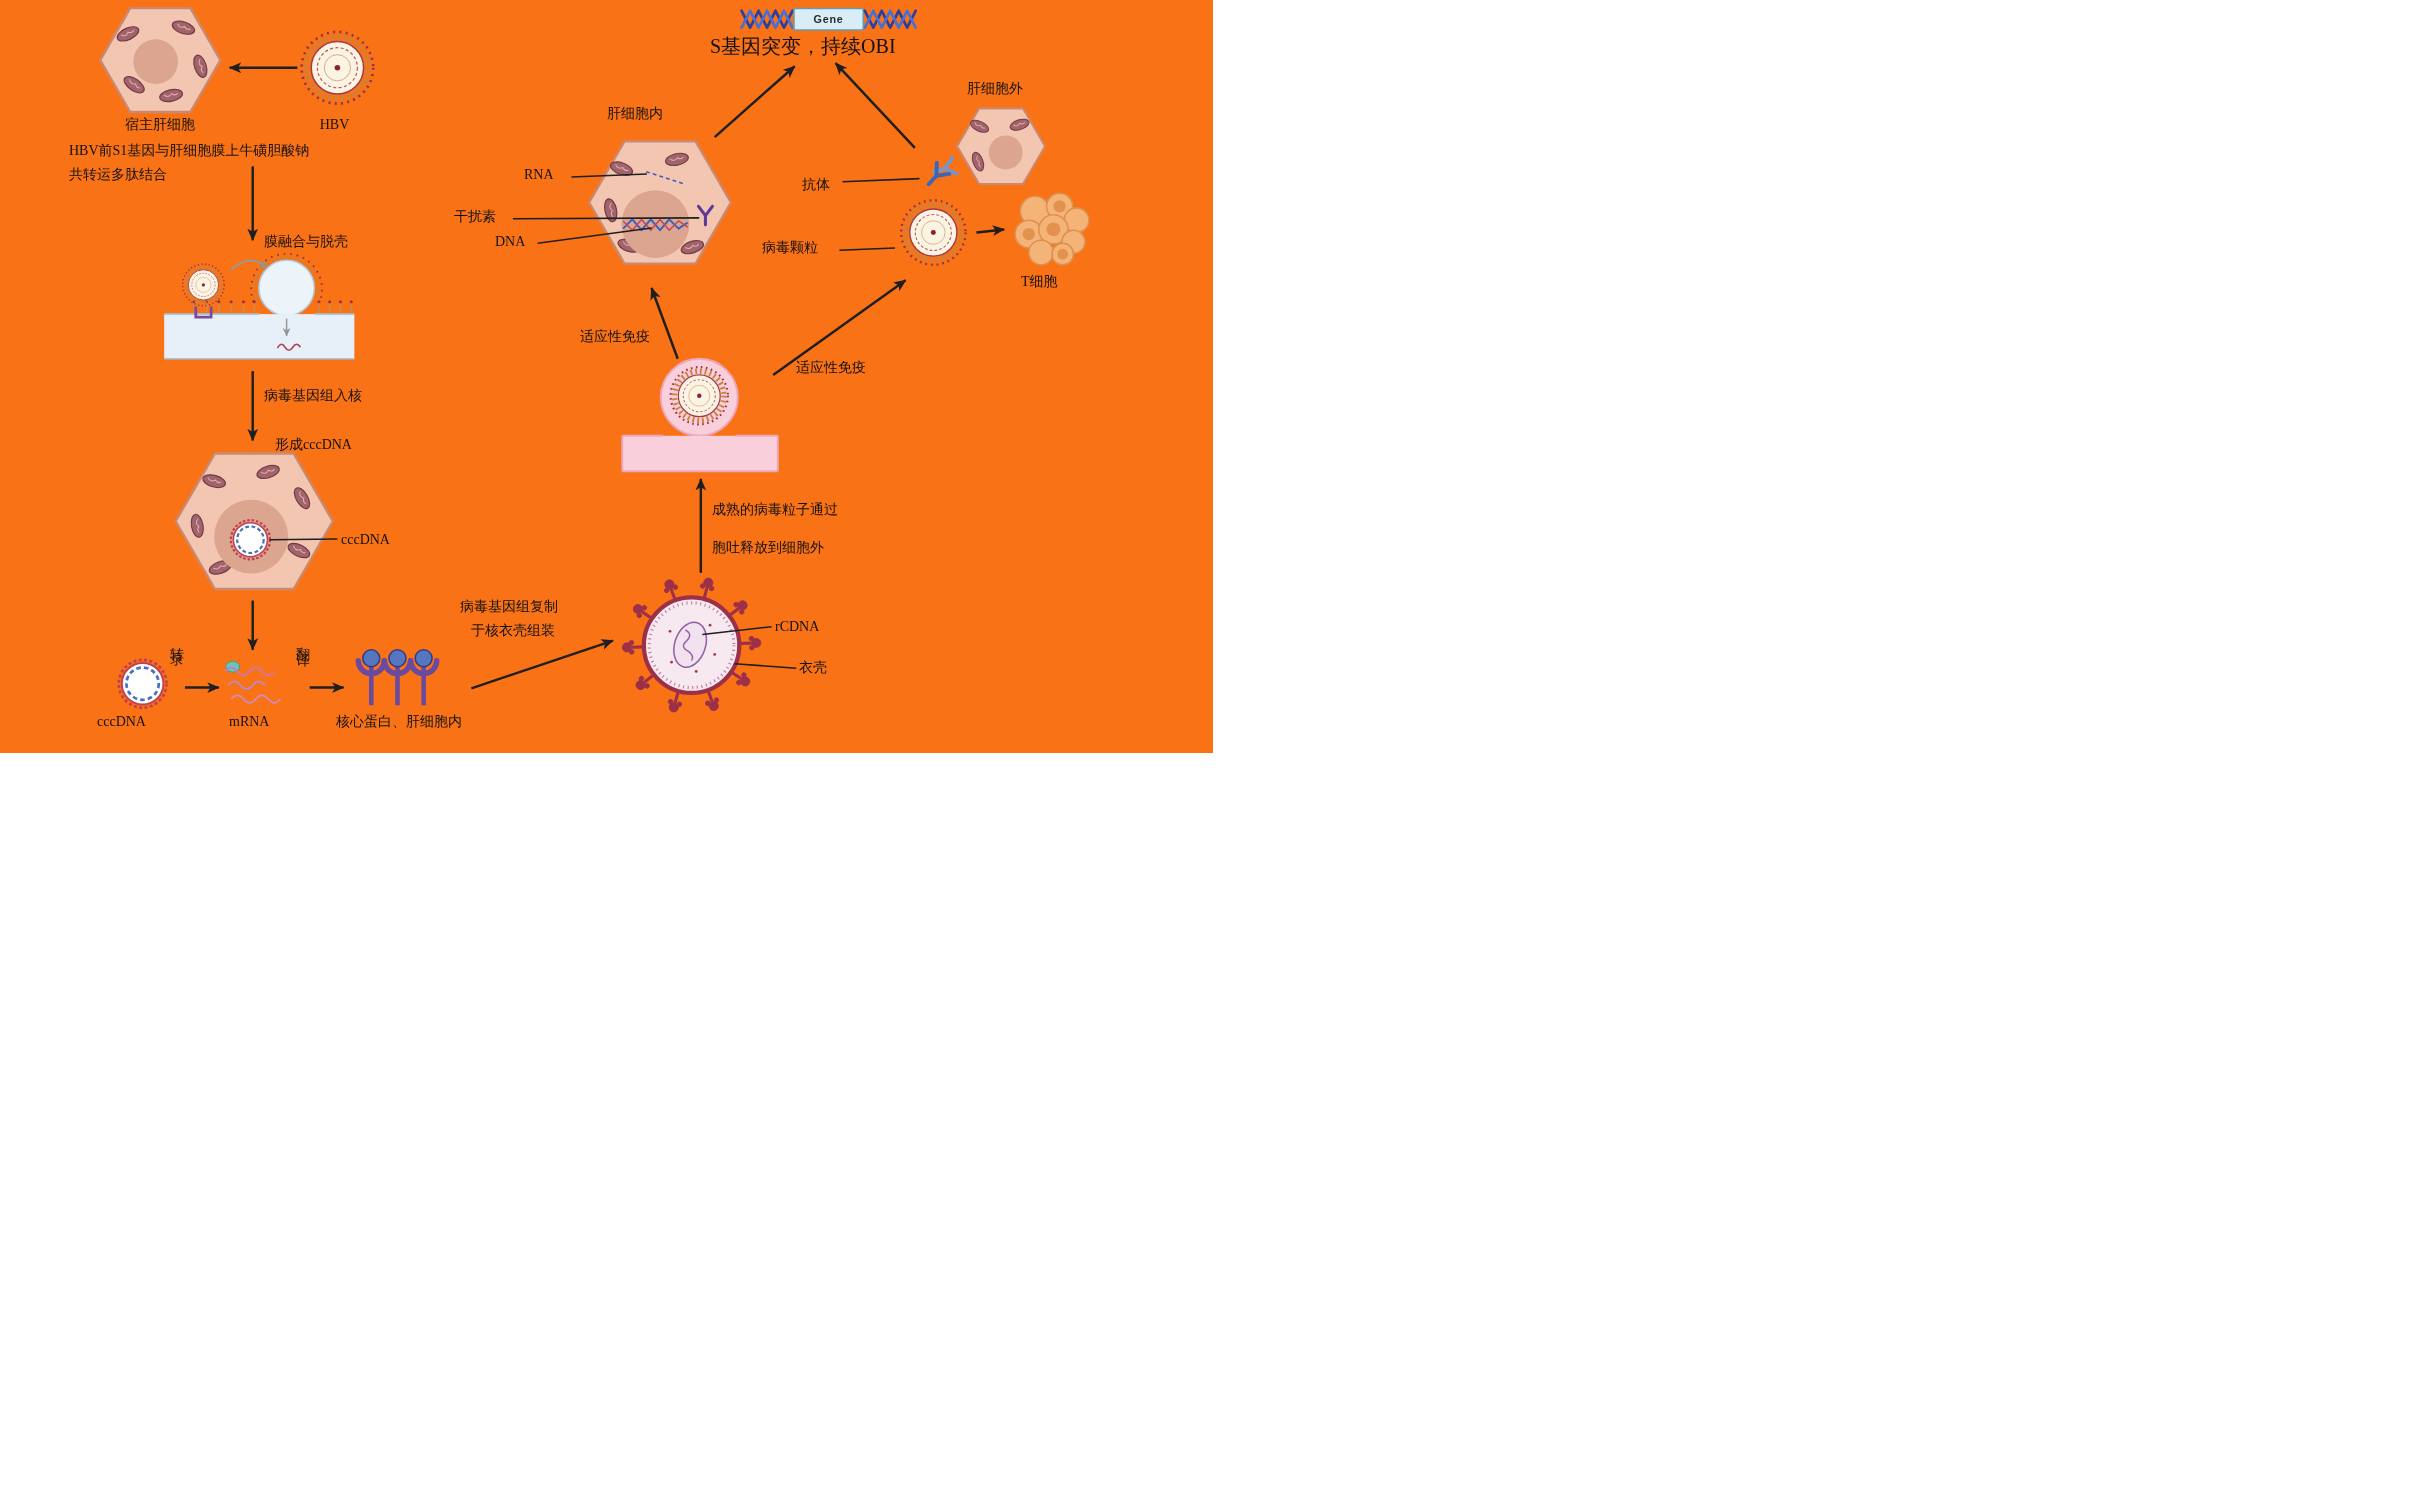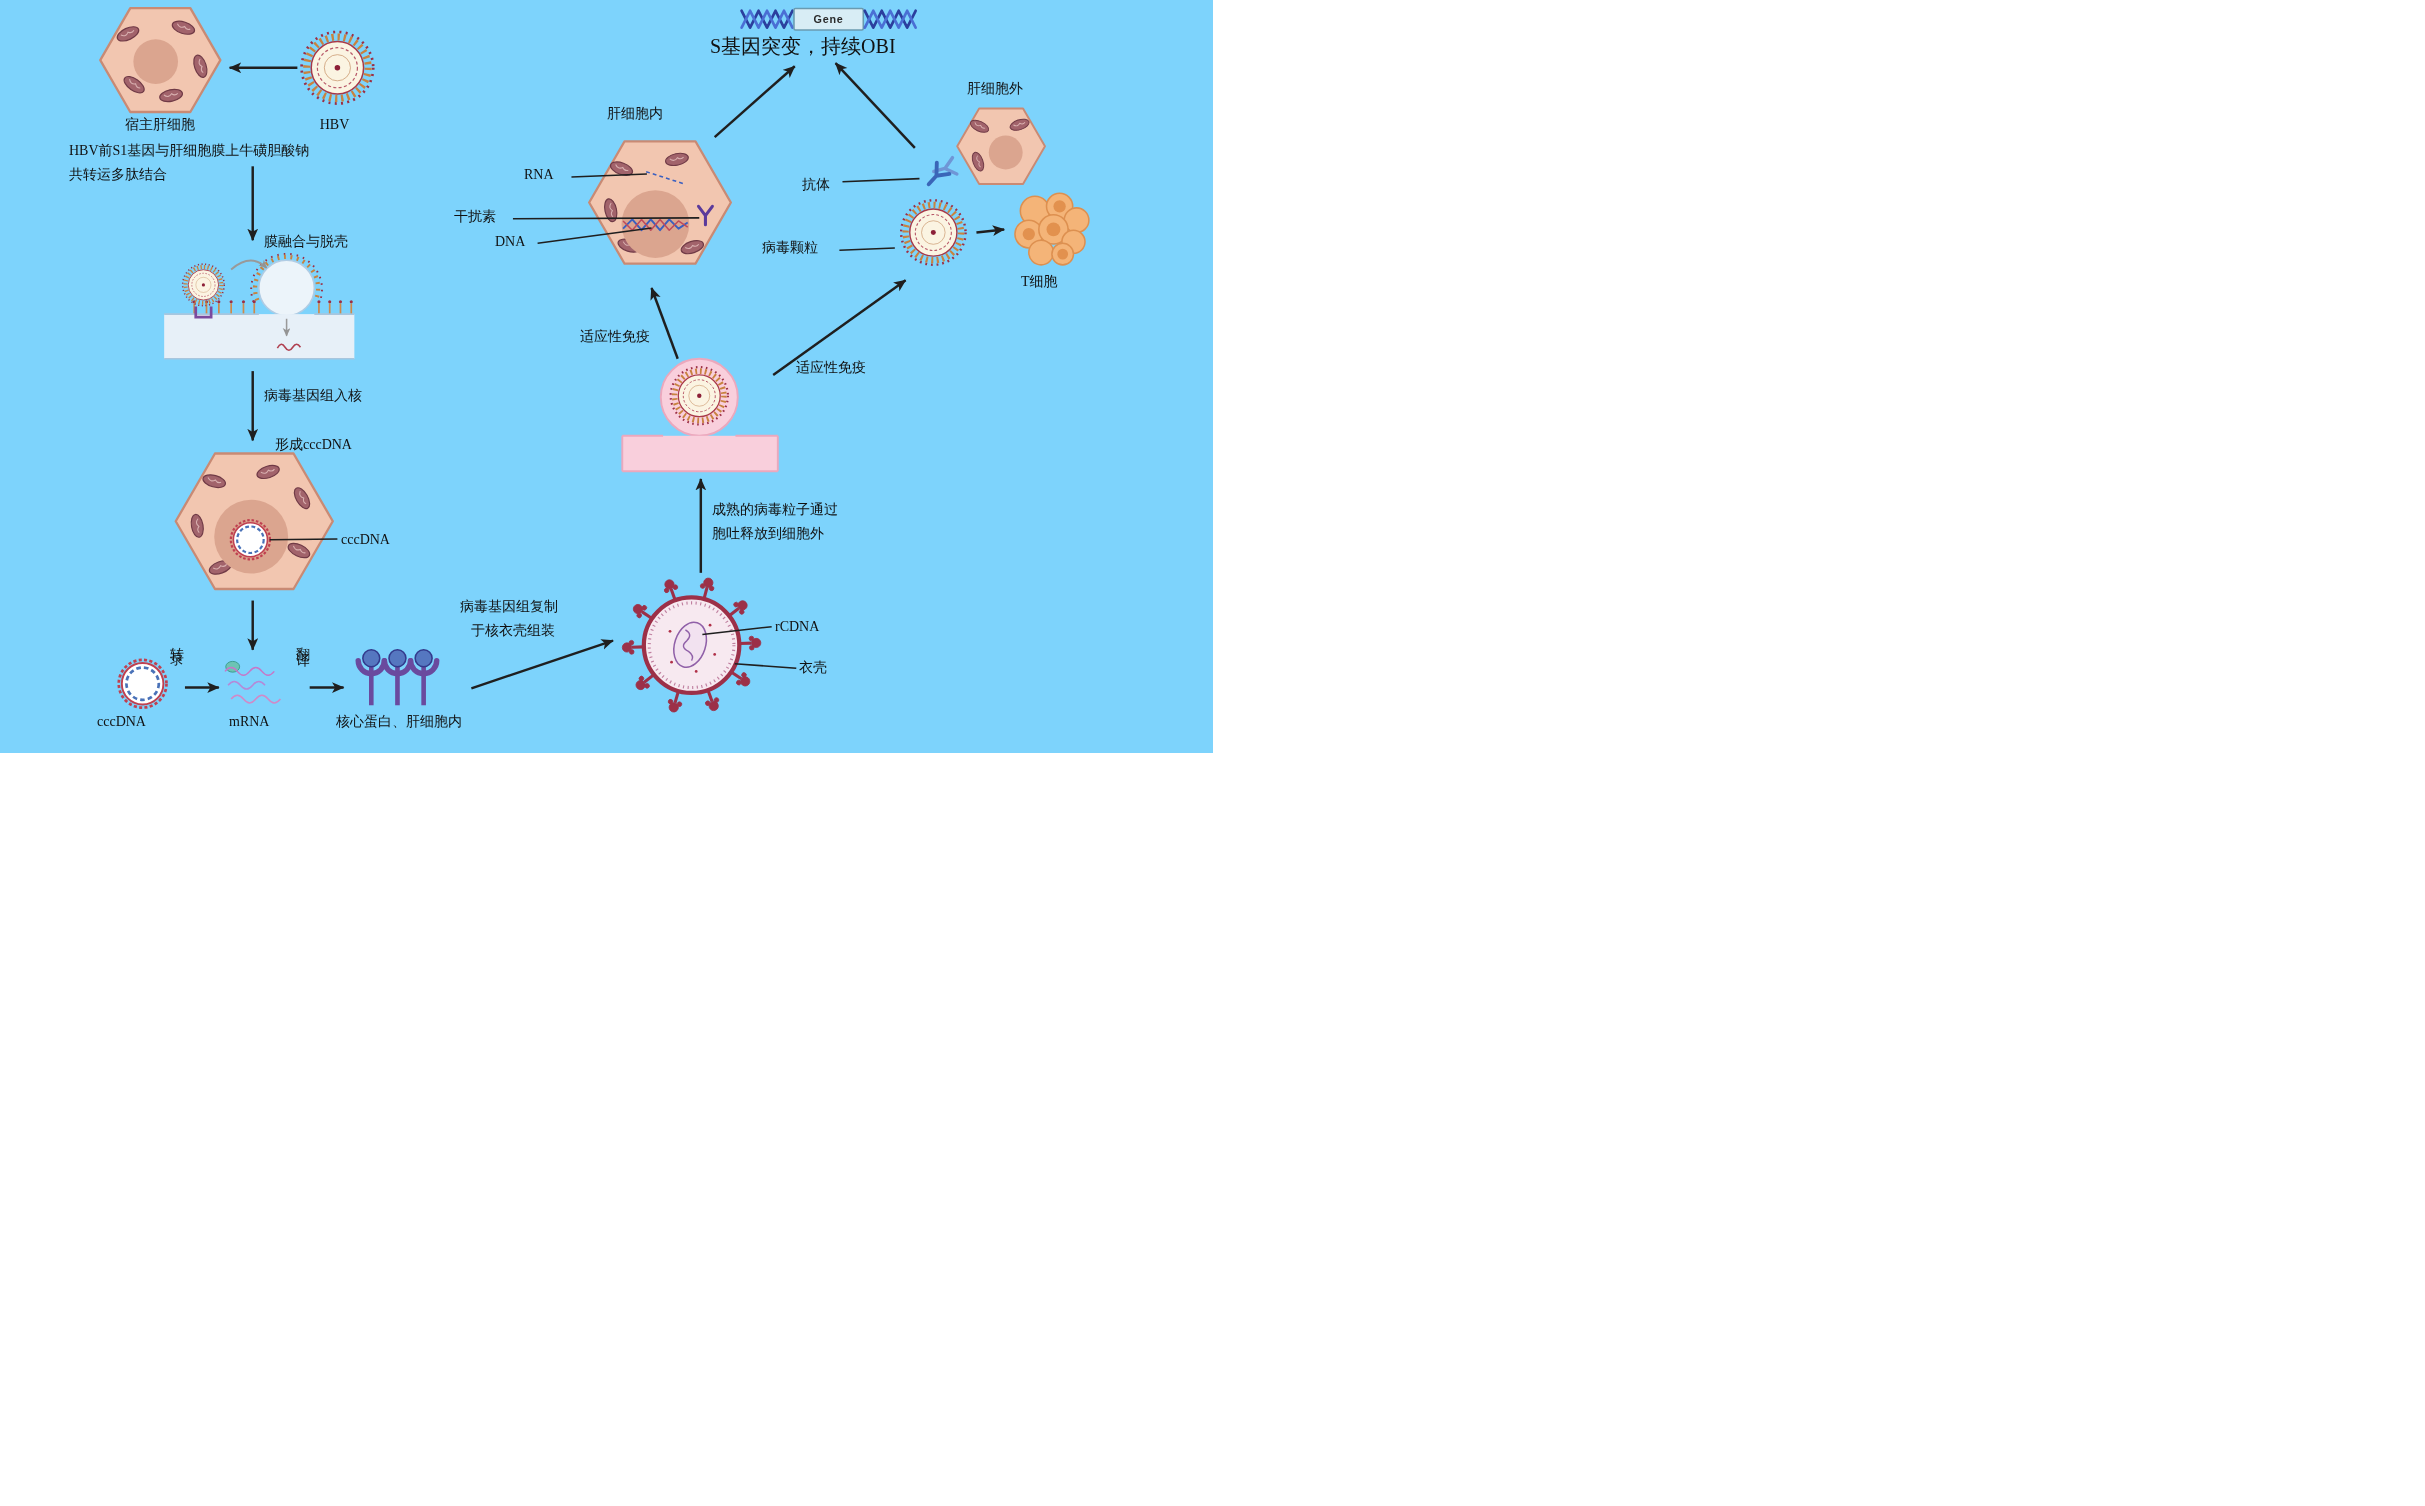--- a/index.html
+++ b/index.html
@@ -1,17 +1,17 @@
 <!DOCTYPE html>
 <html style="font-size:12.3px"><head>
 <meta charset="utf-8">
 <style>
   html,body { margin:0; padding:0; background:#ffffff; }
   .canvas {
-    position:relative; width:1213px; height:753px; background:#7dd3fc;
+    position:relative; width:1213px; height:753px; background:#f97316;
     font-family:"Liberation Serif","DejaVu Serif",serif; color:#111;
     overflow:hidden;
   }
   svg.layer { position:absolute; left:0; top:0; }
   .lbl { position:absolute; font-size:14px; line-height:1.25; white-space:nowrap; }
   .lbl.center { text-align:center; }
   .lbl.vertical { writing-mode:vertical-rl; text-orientation:upright; letter-spacing:5.4px; }
   .lbl.big { font-size:20px; }
   .gene-text { font-family:"Liberation Sans","DejaVu Sans",sans-serif; font-size:14px; font-weight:bold; fill:#2a2a2a; letter-spacing:1px; }
 </style>
@@ -326,21 +326,21 @@
 <div class="lbl vertical" style="left:168px; top:636px; height:55px;">转录</div>
 <div class="lbl vertical" style="left:294px; top:636px; height:55px;">翻译</div>
 <div class="lbl" style="left:97px; top:713px;">cccDNA</div>
 <div class="lbl" style="left:229px; top:713px;">mRNA</div>
 <div class="lbl" style="left:336px; top:713px;">核心蛋白、肝细胞内</div>
 <div class="lbl" style="left:460px; top:598px;">病毒基因组复制</div>
 <div class="lbl" style="left:471px; top:622px;">于核衣壳组装</div>
 <div class="lbl" style="left:775px; top:618px;">rCDNA</div>
 <div class="lbl" style="left:799px; top:659px;">衣壳</div>
 <div class="lbl" style="left:712px; top:501px;">成熟的病毒粒子通过</div>
-<div class="lbl" style="left:712px; top:525px;">胞吐释放到细胞外</div>
+<div class="lbl" style="left:712px; top:539px;">胞吐释放到细胞外</div>
 <div class="lbl" style="left:580px; top:328px;">适应性免疫</div>
 <div class="lbl" style="left:796px; top:359px;">适应性免疫</div>
 <div class="lbl" style="left:607px; top:105px;">肝细胞内</div>
 <div class="lbl" style="left:524px; top:166px;">RNA</div>
 <div class="lbl" style="left:454px; top:208px;">干扰素</div>
 <div class="lbl" style="left:495px; top:233px;">DNA</div>
 <div class="lbl big" style="left:710px; top:34px;">S基因突变，持续OBI</div>
 <div class="lbl" style="left:967px; top:80px;">肝细胞外</div>
 <div class="lbl" style="left:802px; top:159px;margin-top:17px;">抗体</div>
 <div class="lbl" style="left:762px; top:239px;">病毒颗粒</div>

